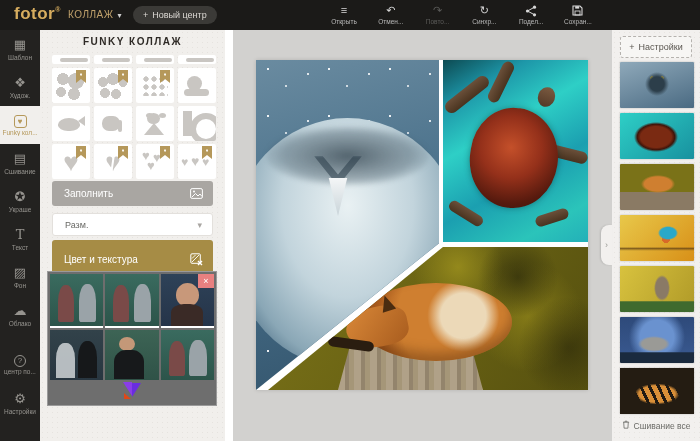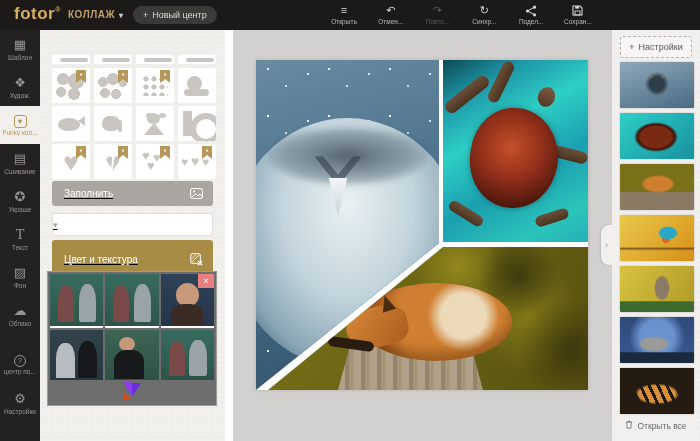--- a/index.html
+++ b/index.html
@@ -2,21 +2,21 @@
 <html><head>
 <meta charset="utf-8">
 <style>
   * { margin:0; padding:0; box-sizing:border-box; }
   html,body { width:700px; height:441px; overflow:hidden; font-family:"Liberation Sans", sans-serif; background:#d2d1cf; }
 
   
   .topbar { position:absolute; left:0; top:0; width:700px; height:30px; background:#1b1a18; z-index:30; display:flex; align-items:center; }
   .logo { position:absolute; left:14px; top:4px; color:#d7ad5f; font-size:17px; font-weight:bold; letter-spacing:.5px; }
   .logo sup { font-size:7px; color:#d7ad5f; }
-  .top-menu { position:absolute; left:68px; top:9px; color:#bfa06b; font-size:10px; font-weight:bold; letter-spacing:.5px; cursor:pointer; }
+  .top-menu { position:absolute; left:68px; top:9px; color:#bfa06b; font-size:10px; font-weight:normal; letter-spacing:.5px; cursor:pointer; }
   .top-menu .chev { color:#cfcfcf; font-size:8px; margin-left:4px; }
   .new-pill { position:absolute; left:133px; top:6px; height:18px; padding:0 10px; border-radius:9px; background:#3b3a37; color:#dcd9d4; font-size:9px; display:flex; align-items:center; gap:4px; cursor:pointer; }
   .actions { position:absolute; left:322px; top:0; width:278px; height:30px; display:flex; justify-content:space-between; }
   .action { width:44px; height:30px; display:flex; flex-direction:column; align-items:center; justify-content:center; cursor:pointer; }
   .action .ic { font-size:11px; line-height:11px; color:#d8d8d8; height:12px; }
   .action svg { display:block; }
   .action .lb { font-size:6.5px; color:#b9b9b9; margin-top:1px; white-space:nowrap; }
   .action.disabled .ic, .action.disabled .lb { color:#6a6a68; opacity:.8; }
 
   
@@ -68,21 +68,21 @@
   .s-disc::before { content:""; position:absolute; left:12px; top:7px; width:20px; height:20px; border:6px solid #c9c6c2; border-radius:50%; }
   .s-disc::after { content:""; position:absolute; left:5px; top:5px; width:9px; height:25px; background:#c9c6c2; }
   .hw { position:absolute; inset:0; display:flex; align-items:center; justify-content:center; color:#c9c6c2; }
   .hw .h1g { font-size:26px; line-height:26px; }
   .split-line { position:absolute; left:18px; top:6px; width:2px; height:22px; background:#fff; transform:rotate(8deg); }
   .h-clover { position:absolute; inset:0; }
   .h-clover span { position:absolute; font-size:13px; color:#c9c6c2; }
   .h-trio { position:absolute; inset:0; }
   .h-trio span { position:absolute; font-size:12px; color:#c9c6c2; }
 
-  .panel-btn { position:absolute; left:12px; width:161px; border-radius:3px; display:flex; align-items:center; cursor:pointer;text-decoration:underline; }
+  .panel-btn { position:absolute; left:12px; width:161px; border-radius:3px; display:flex; align-items:center; cursor:pointer; }
   .btn-fill { top:151px; height:25px; background:#a9a6a2; }
   .btn-fill .bl { color:#fff; font-size:10px; margin-left:12px; flex:1; }
   .btn-size { top:183px; height:23px; background:#fff; border:1px solid #e3e0dc; }
   .btn-size .bl { color:#6a6a66; font-size:9px; margin-left:12px; flex:1; }
   .btn-size .chev { color:#a9a6a2; font-size:9px; margin-right:10px; }
   .btn-color { top:210px; height:39px; background:#a68c45; }
   .btn-color .bl { color:#fff; font-size:10px; margin-left:12px; flex:1; }
   .bicon { margin-right:10px; display:flex; }
 
   
@@ -269,20 +269,21 @@
     <span class="help-circle">?</span>
     <span class="nlb">центр по...</span>
   </div>
   <div class="nav-item">
     <span class="nic">⚙</span>
     <span class="nlb">Настройки</span>
   </div>
 </div>
 
 <div class="left-panel">
+  <div class="panel-title">FUNKY КОЛЛАЖ</div>
 
   <div class="tpl-grid">
     <div class="tpl-row" style="top:0;">
       <div class="tcell partial"></div>
       <div class="tcell partial"></div>
       <div class="tcell partial"></div>
       <div class="tcell partial"></div>
     </div>
     <div class="tpl-row" style="top:13px;">
       <div class="tcell">
@@ -353,20 +354,21 @@
     <span class="bicon">
       <svg width="13" height="11" viewBox="0 0 13 11">
           <rect x="0.6" y="0.6" width="11.8" height="9.8" rx="1.5" fill="none" stroke="#fff" stroke-width="1"></rect>
           <circle cx="4" cy="3.6" r="1" fill="#fff"></circle>
           <path d="M2 9 L5.5 5.5 L8 8 L10 6 L12 8.5" fill="none" stroke="#fff" stroke-width="1"></path>
         </svg>
     </span>
   </div>
 
   <div class="panel-btn btn-size">
+    <span class="bl">Разм.</span>
     <span class="chev">▾</span>
   </div>
 
   <div class="panel-btn btn-color">
     <span class="bl">Цвет и текстура</span>
     <span class="bicon">
       <svg width="13" height="13" viewBox="0 0 13 13">
           <rect x="0.8" y="0.8" width="9.5" height="9.5" rx="1.2" fill="none" stroke="#fff" stroke-width="1"></rect>
           <path d="M2 9 L9 2 M2 5.5 L5.5 2" stroke="#fff" stroke-width="0.9"></path>
           <path d="M8 8 L12 12 M12 8 L8 12" stroke="#fff" stroke-width="1.4"></path>
@@ -436,15 +438,15 @@
   <div class="thumb th-king" style="top:185px;"></div>
   <div class="thumb th-rabbit" style="top:236px;"></div>
   <div class="thumb th-wolf" style="top:287px;"></div>
   <div class="thumb th-tiger" style="top:338px;"></div>
   <div class="clear-all">
     <span>
       <svg width="8" height="9" viewBox="0 0 8 9">
           <path d="M1 2.2 H7 M3 2.2 V1.2 H5 V2.2 M1.7 2.2 L2.1 8.2 H5.9 L6.3 2.2" fill="none" stroke="#6a6a66" stroke-width="0.8"></path>
         </svg>
     </span>
-    <span>Открыть все</span>
+    <span>Сшивание все</span>
   </div>
 </div>
 
 </body></html>

